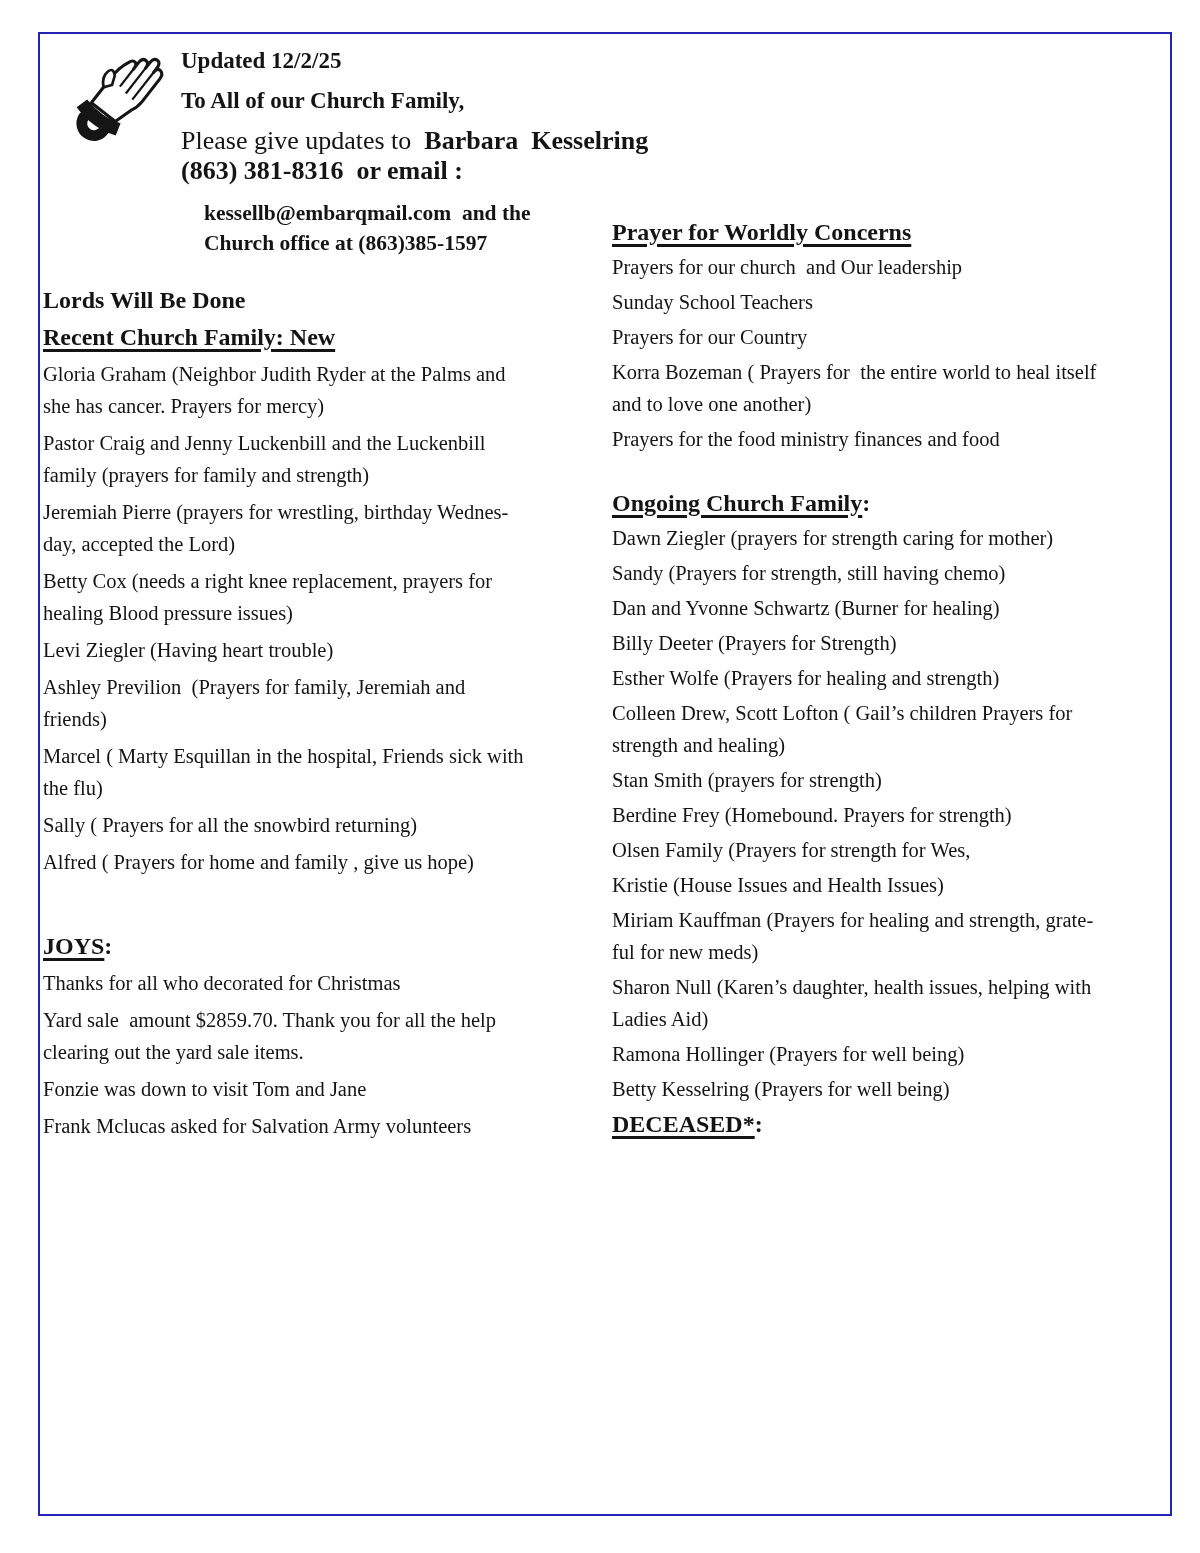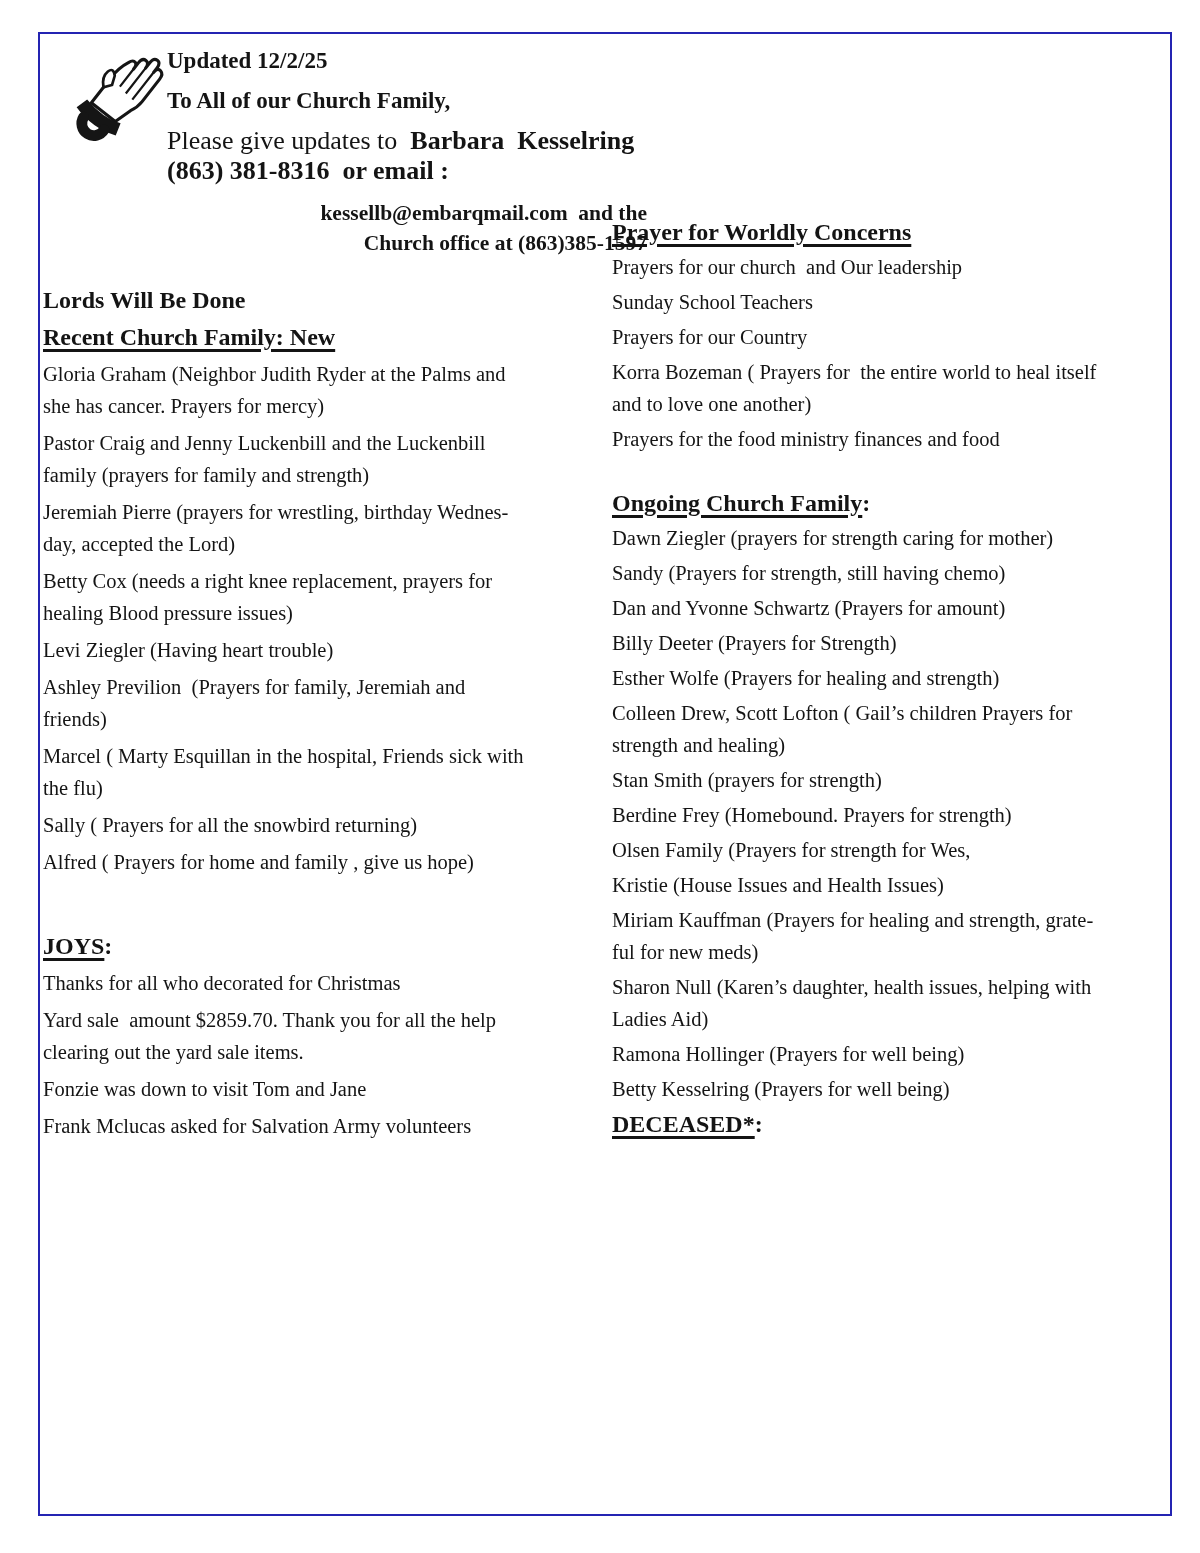--- a/index.html
+++ b/index.html
@@ -15,26 +15,26 @@
     position:absolute;left:38px;top:32px;
     width:1130px;height:1480px;
     border:2px solid #2424b2;
     background:#ffffff;
   }
   .hands{
     position:absolute;left:16px;top:6px;
     width:116px;height:112px;
   }
   .header{
-    position:absolute;left:127px;top:12px;width:480px;
+    position:absolute;left:141px;top:12px;width:480px;
   }
   .header p{margin:0;white-space:pre-wrap;}
   .h-big{font-size:23px;font-weight:bold;line-height:30px;margin-bottom:10px !important;}
   .h-mid{font-size:26px;line-height:30px;margin-bottom:12px !important;}
-  .h-indent{margin-left:23px !important;font-size:21.5px;font-weight:bold;line-height:30px;text-align:right;}
+  .h-indent{margin-left:23px !important;font-size:21.5px;font-weight:bold;line-height:30px;}
   .b{font-weight:bold;}
   .u{text-decoration:underline;text-decoration-thickness:2.5px;text-underline-offset:4px;}
   .col{position:absolute;font-size:20.5px;line-height:32px;}
   .col p{margin:0 0 5px 0;white-space:pre-wrap;}
   .col .heading{font-size:24px;}
   .left-col{left:3px;top:250px;width:580px;}
   .right-col{left:572px;top:182px;width:586px;}
   .right-col p{margin-bottom:3px;}
   .joys-h{margin-top:52px !important;}
   .ongoing-h{margin-top:32px !important;}
@@ -97,21 +97,21 @@
     <p>Prayers for our church  and Our leadership</p>
     <p>Sunday School Teachers</p>
     <p>Prayers for our Country</p>
     <p>Korra Bozeman ( Prayers for  the entire world to heal itself
 and to love one another)</p>
     <p>Prayers for the food ministry finances and food</p>
 
     <p class="b heading ongoing-h"><span class="u">Ongoing Church Family</span><span>:</span></p>
     <p>Dawn Ziegler (prayers for strength caring for mother)</p>
     <p>Sandy (Prayers for strength, still having chemo)</p>
-    <p>Dan and Yvonne Schwartz (Prayers for amount)</p>
+    <p>Dan and Yvonne Schwartz (Burner for healing)</p>
     <p>Billy Deeter (Prayers for Strength)</p>
     <p>Esther Wolfe (Prayers for healing and strength)</p>
     <p>Colleen Drew, Scott Lofton ( Gail’s children Prayers for
 strength and healing)</p>
     <p>Stan Smith (prayers for strength)</p>
     <p>Berdine Frey (Homebound. Prayers for strength)</p>
     <p>Olsen Family (Prayers for strength for Wes,</p>
     <p>Kristie (House Issues and Health Issues)</p>
     <p>Miriam Kauffman (Prayers for healing and strength, grate-
 ful for new meds)</p>

